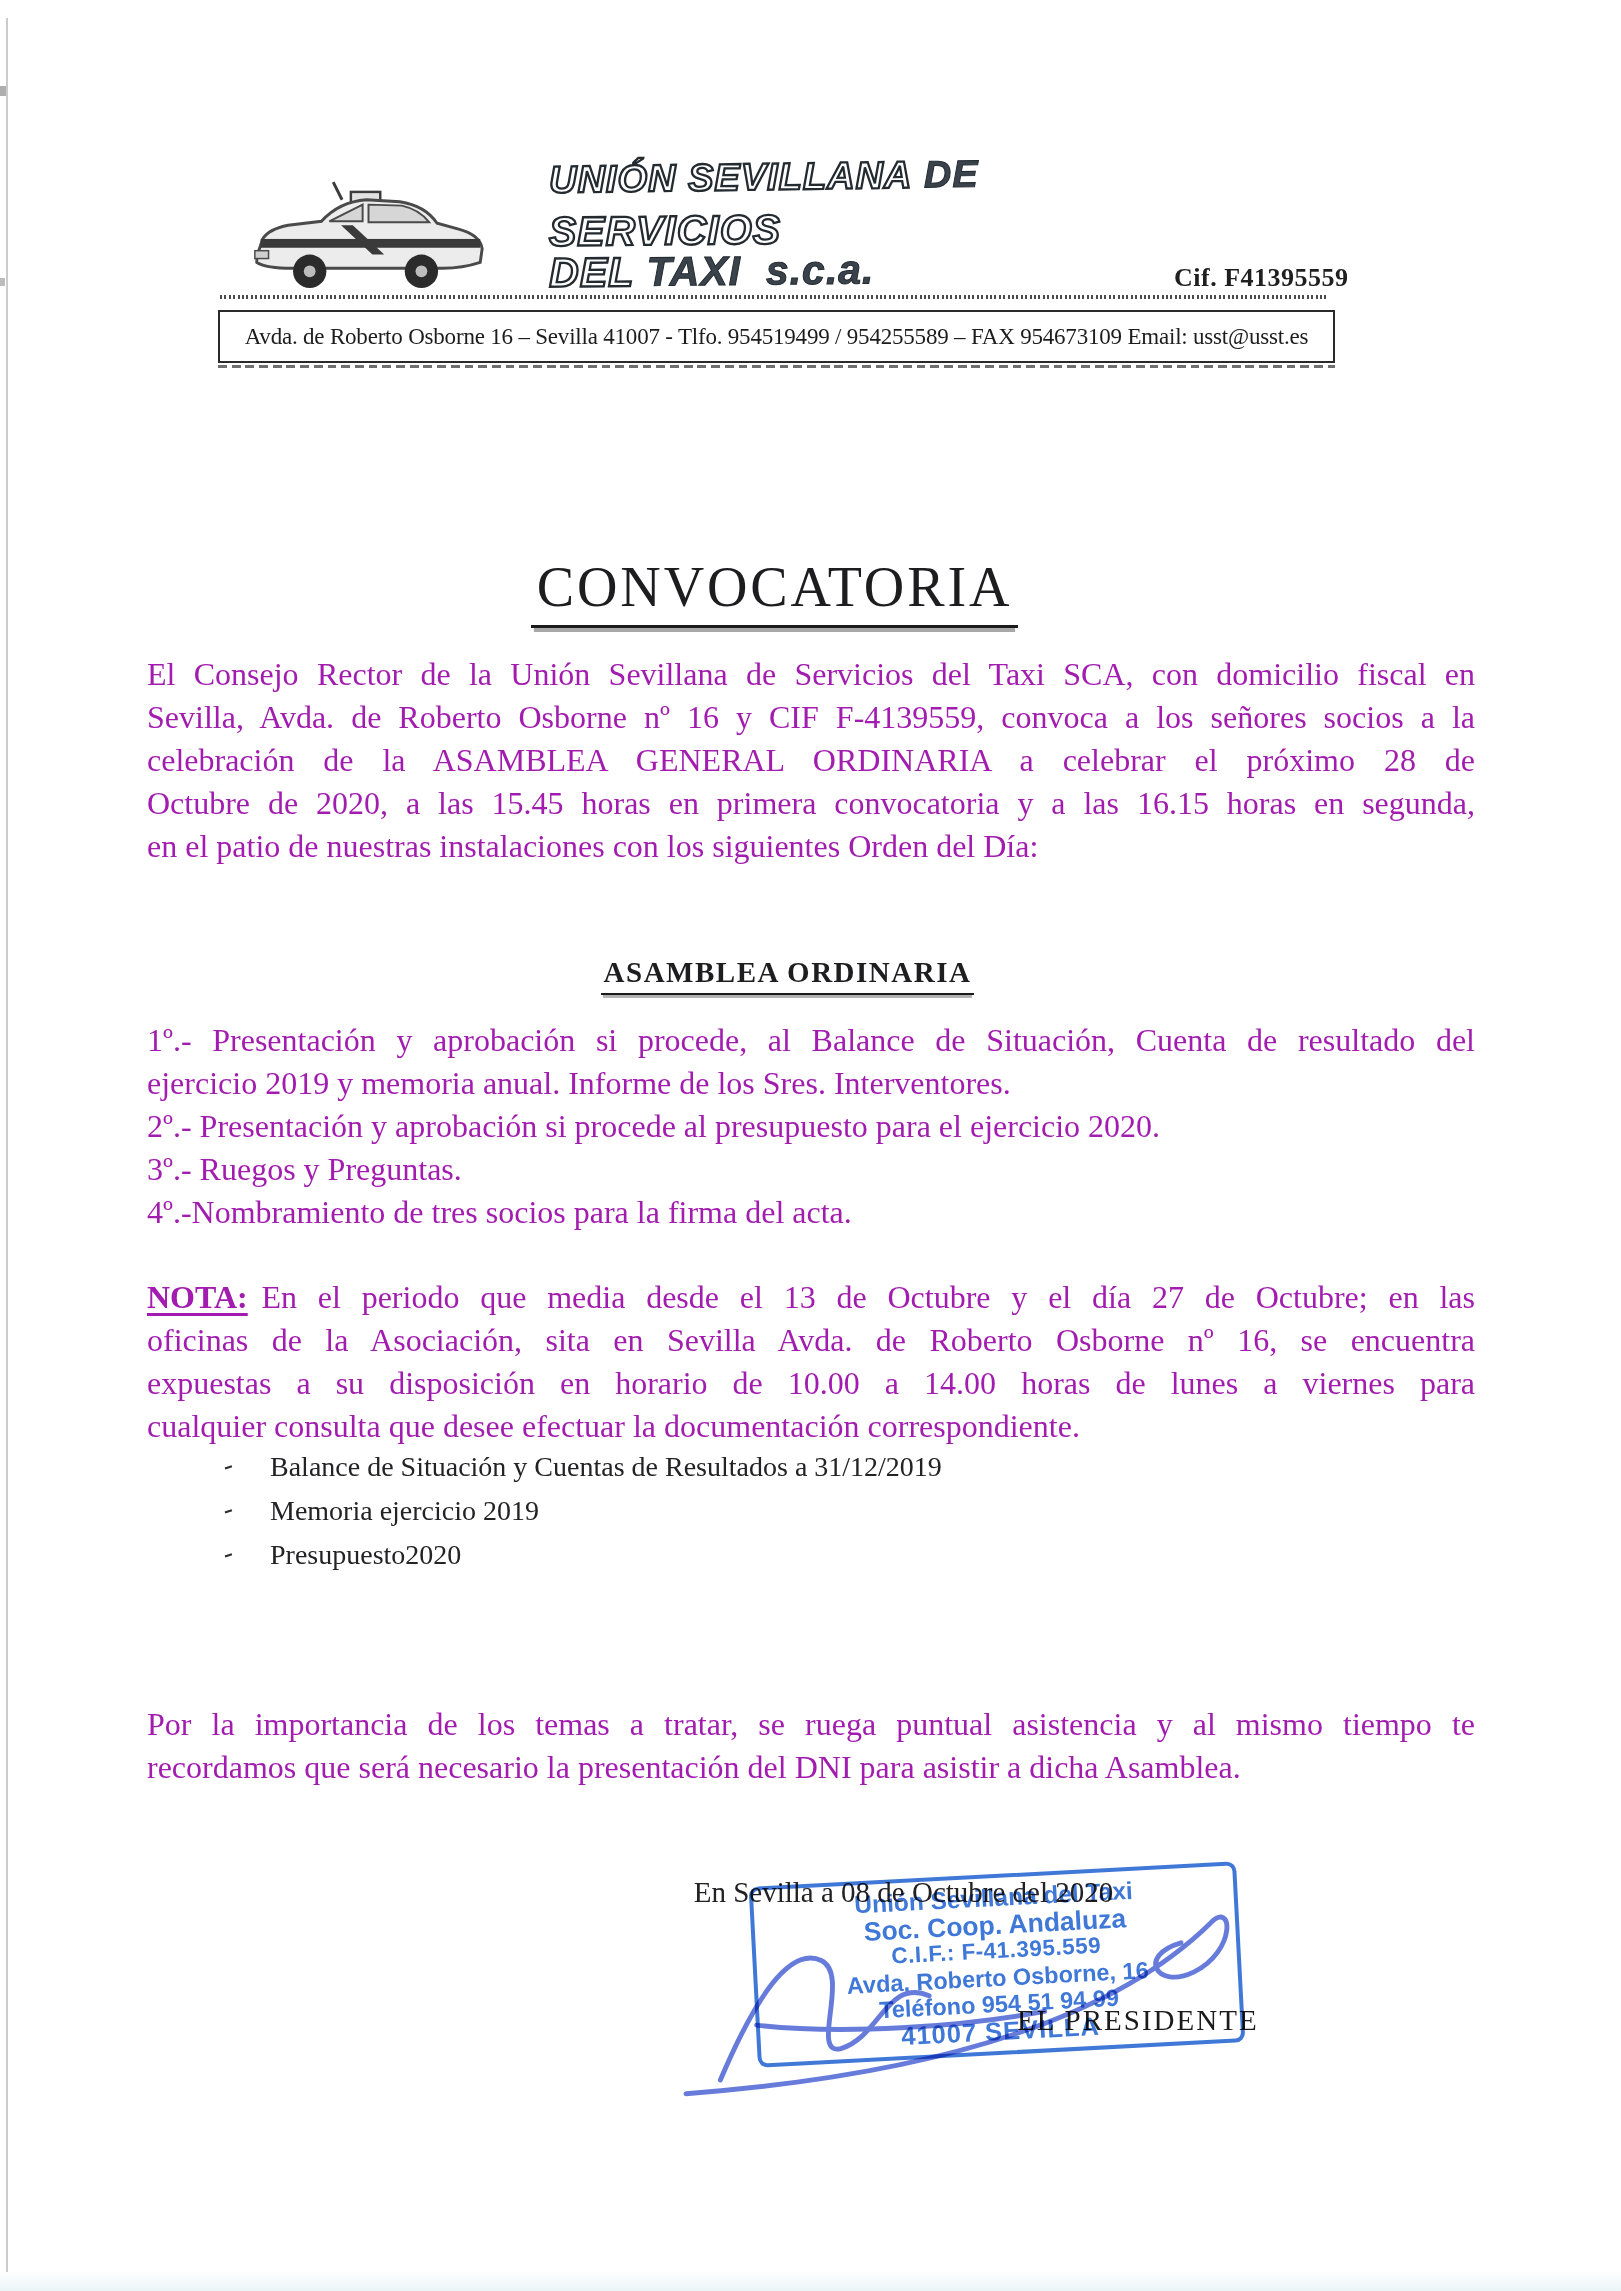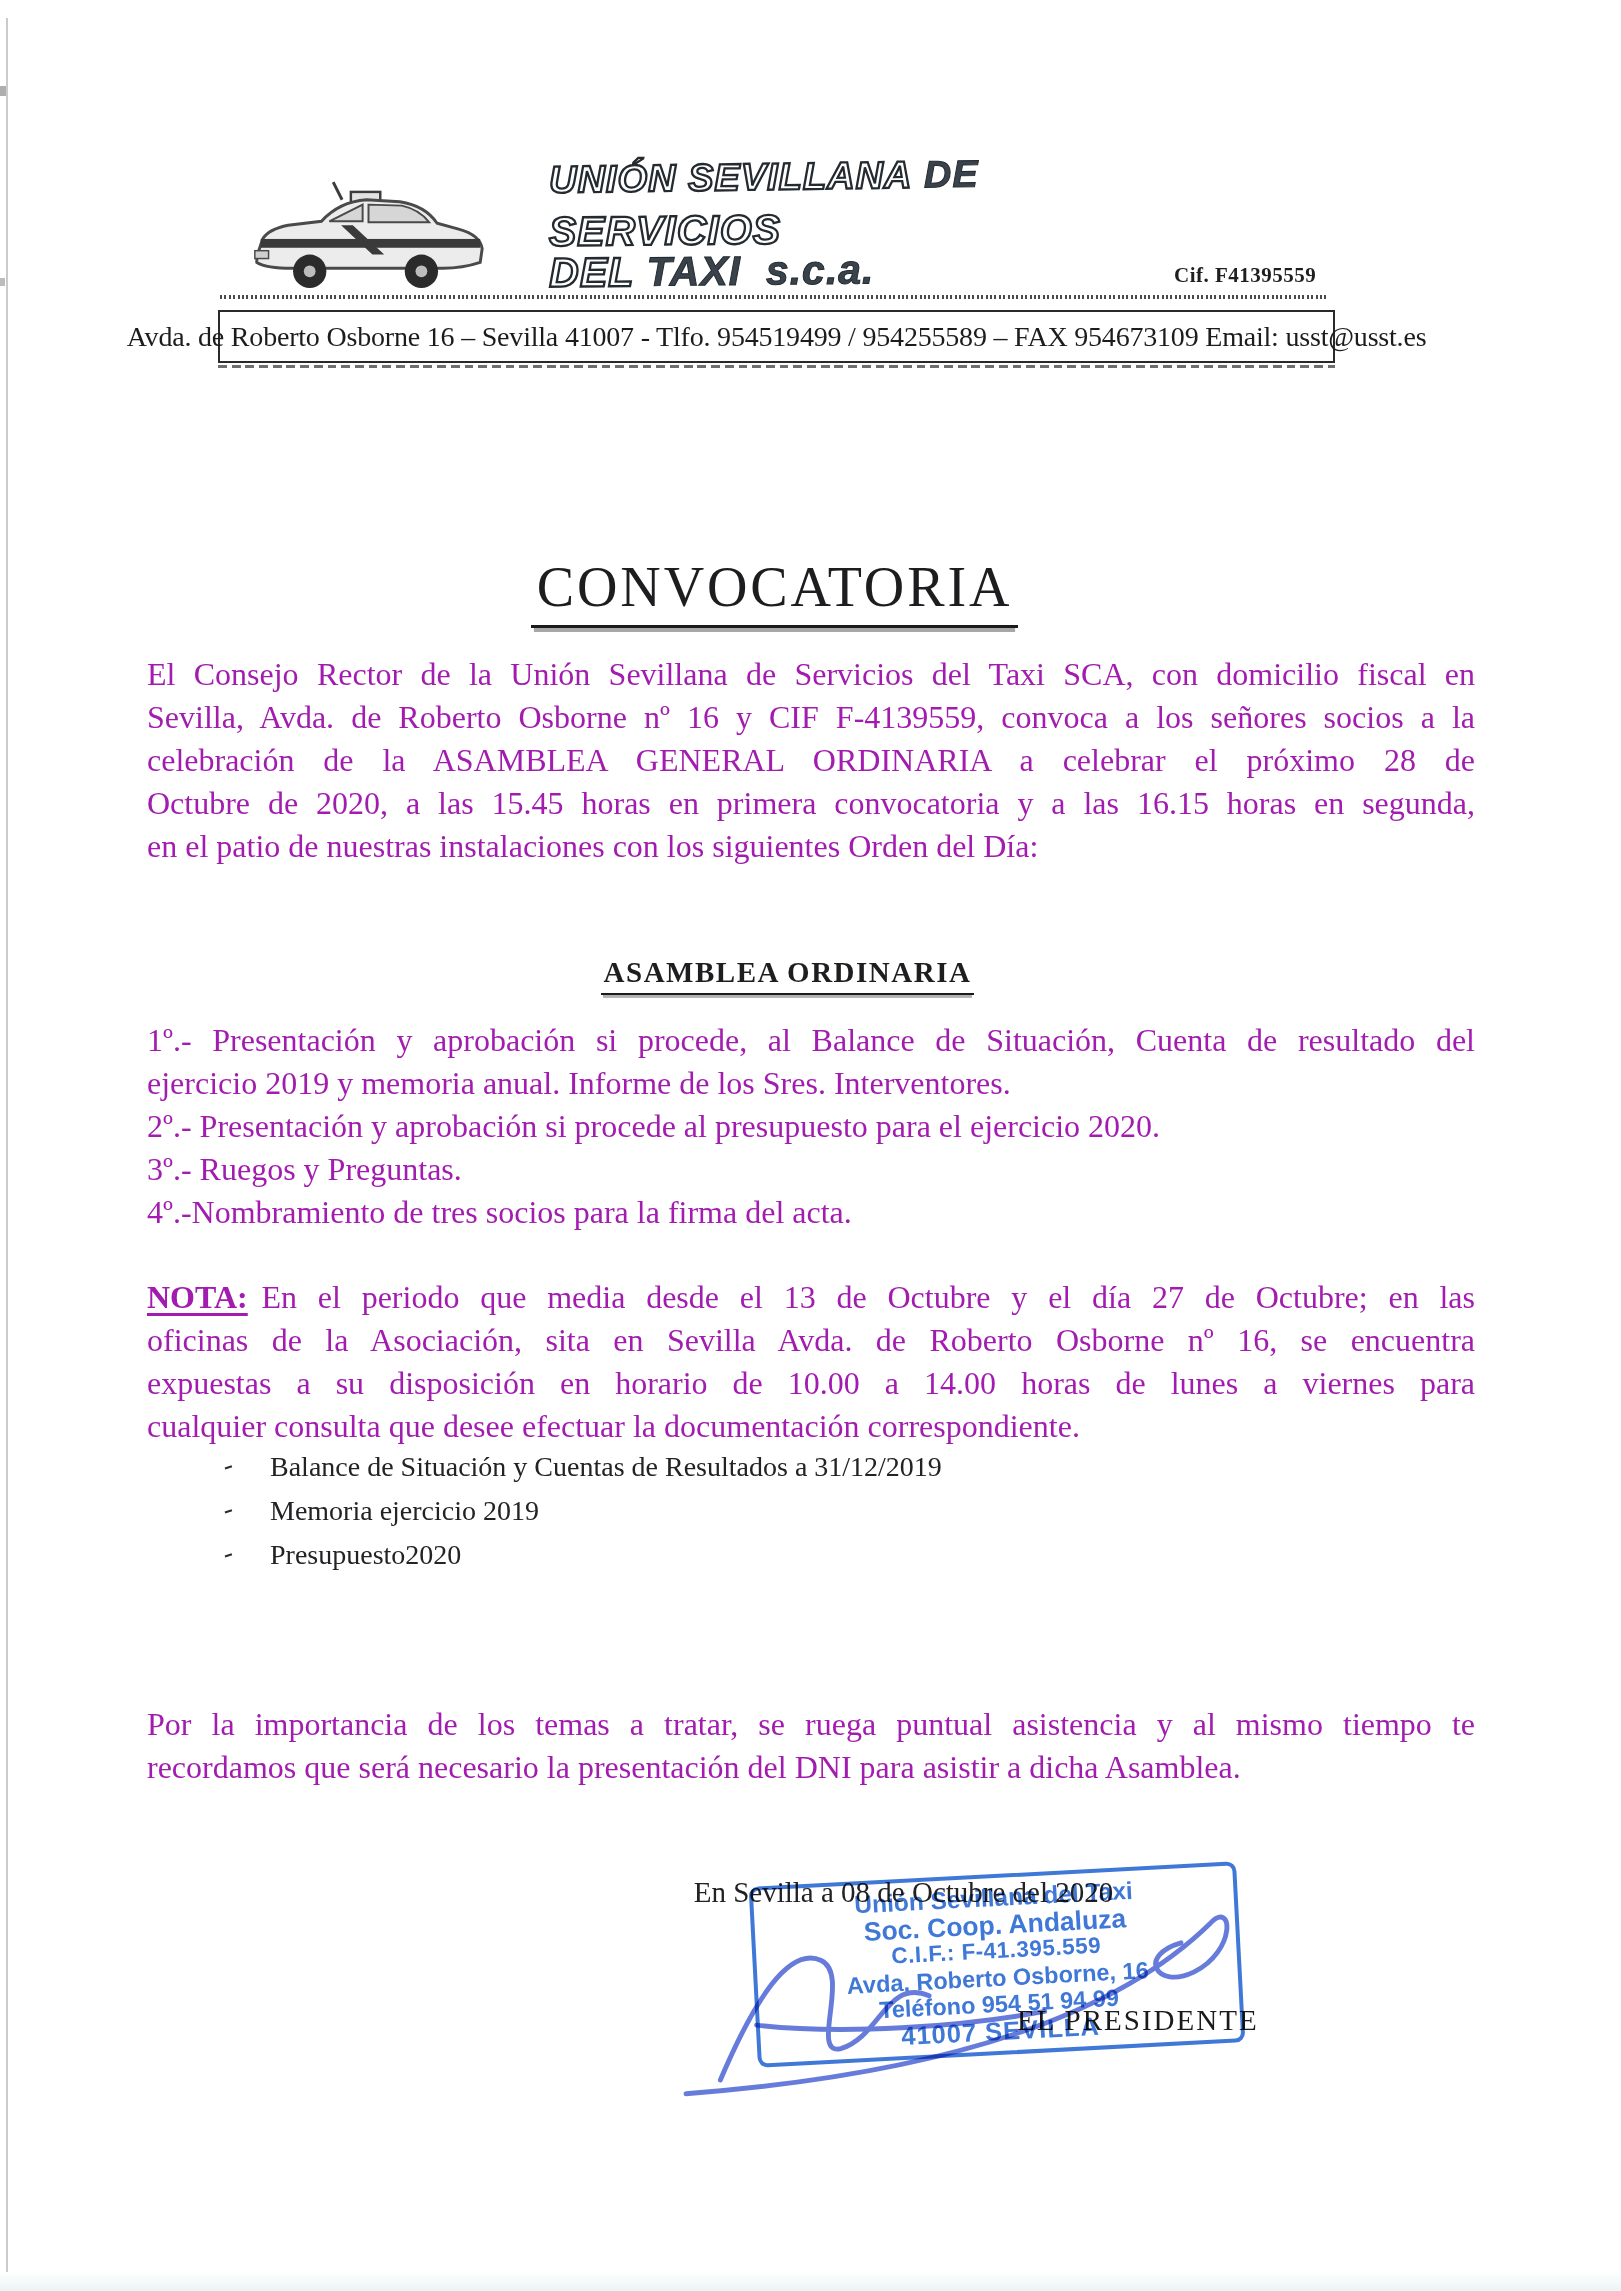--- a/index.html
+++ b/index.html
@@ -18,26 +18,26 @@
   .scan-bottom{left:0;top:2272px;width:1621px;height:19.6px;background:linear-gradient(#ffffff,#e9f3f5);}
 
   
   .logo-wrap{left:247px;top:178px;width:243px;height:116px;}
   .brand{left:549px;top:157px;width:534px;text-align:left;
          font-family:"Liberation Sans", sans-serif;font-weight:bold;font-style:italic;line-height:1;}
   .brand-l1{font-size:38px;letter-spacing:1px;transform:rotate(-0.8deg);}
   .brand-l2{font-size:41px;letter-spacing:1px;margin-top:13.7px;transform:rotate(-0.6deg);}
   .t-outline{color:#ffffff;-webkit-text-stroke:2.3px #232a30;text-shadow:0 0 1px #232a30;}
   .t-solid{color:#3a434c;-webkit-text-stroke:1px #232a30;}
-  .cif{left:1174px;top:263px;font-size:21px;font-weight:bold;color:#1f1f1f;letter-spacing:0.5px;}
+  .cif{left:1174px;top:263px;font-size:26px;font-weight:bold;color:#1f1f1f;letter-spacing:0.5px;}
   .dotline{left:220px;top:295px;width:1106px;height:3.9px;
            background:repeating-linear-gradient(90deg,#4a4a4a 0 2px,transparent 2px 4.4px);}
   .addr-box{left:218px;top:310px;width:1113px;height:49px;border:2.5px solid #2a2a2a;
             display:flex;align-items:center;justify-content:center;background:#fff;}
-  .addr-box span{font-size:28px;white-space:nowrap;color:#1c1c1c;letter-spacing:-0.2px;}
+  .addr-box span{font-size:23px;white-space:nowrap;color:#1c1c1c;letter-spacing:-0.2px;}
   .dashline{left:218px;top:365px;width:1117px;height:2.5px;
             background:repeating-linear-gradient(90deg,#6f6f6f 0 8.8px,transparent 8.8px 13.7px);}
 
   
   .doc-title{left:147px;top:555px;width:1327px;text-align:center;}
   .doc-title span{display:inline-block;transform:translateX(-36px);
     font-size:56px;letter-spacing:2.9px;color:#1d1d20;font-weight:400;
     border-bottom:3.9px solid #1b1b1b;box-shadow:0 6.9px 0 -2.9px rgba(60,60,60,.45);
     padding:0 5.9px 5.9px 5.9px;}
   .para{left:147px;width:1328px;font-size:32px;line-height:43px;color:#a21caf;}

